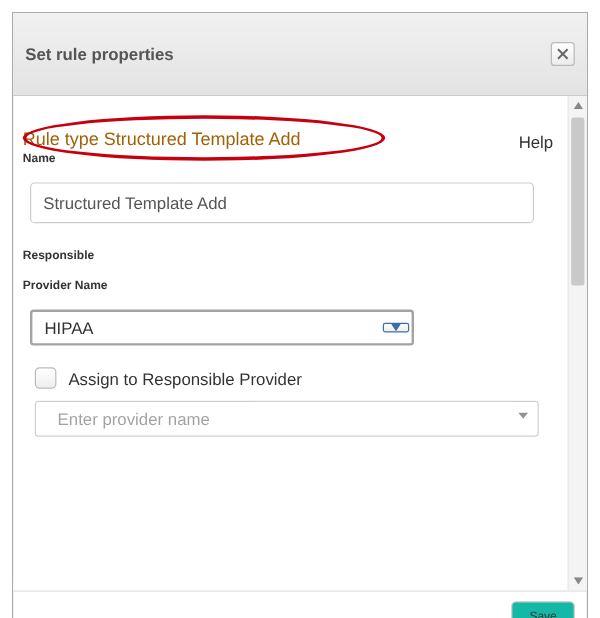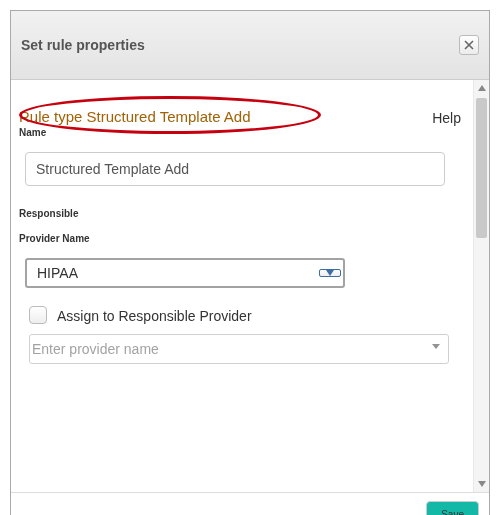--- a/index.html
+++ b/index.html
@@ -144,21 +144,21 @@
   .provider-input-wrap {
     width: 420px;
     margin-left: 10px;
     border: 1px solid #ccc;
     border-radius: 3px;
     height: 30px;
     display: flex;
     align-items: center;
     color: #999;
     font-size: 14px;
-    padding-left: 2px;
+    padding-left: 18px;
     position: relative;
     opacity: 0.9;
   }
   .provider-caret {
     position: absolute;
     right: 8px;
     top: 9px;
     width: 0; height: 0;
     border-left: 4px solid transparent;
     border-right: 4px solid transparent;

